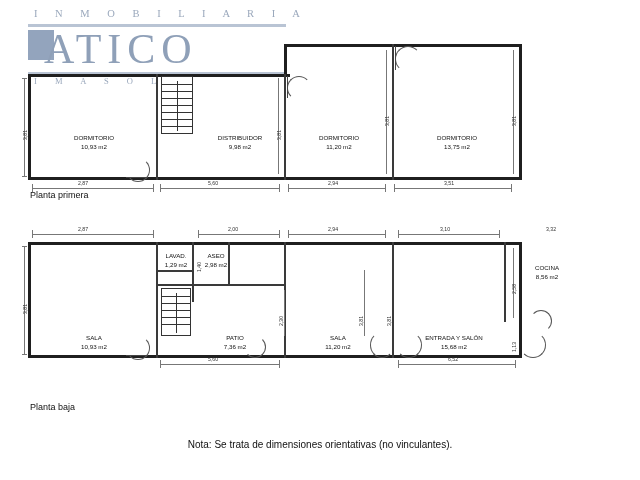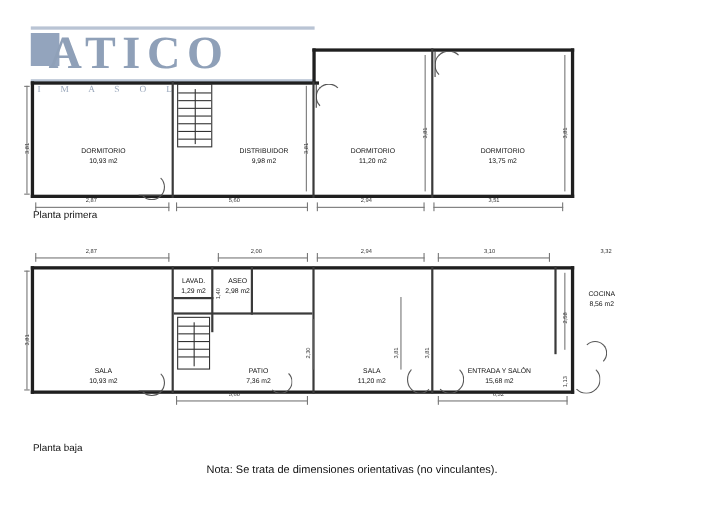--- a/index.html
+++ b/index.html
@@ -45,21 +45,21 @@
     left: 0px; top: 18px;
     width: 258px; height: 3px;
     background: #b9c4d4;
   }
   .logo-main {
     position: absolute;
     left: 16px; top: 20px;
     font-size: 42px;
     letter-spacing: 6px;
     font-family: "Liberation Serif", serif;
-    font-weight: bold;
+    font-weight: normal;
     color: #8fa0b8;
     line-height: 46px;
     white-space: nowrap;
   }
   .logo-block {
     position: absolute;
     left: 0px; top: 24px;
     width: 26px; height: 30px;
     background: #93a4bd;
   }
@@ -164,20 +164,21 @@
     width: 100%;
   }
 </style>
 </head>
 <body>
 
 <div class="page">
 
   <div class="logo">
     <div class="logo-bar-top"></div>
+    <div class="logo-top">I N M O B I L I A R I A</div>
     <div class="logo-block"></div>
     <div class="logo-main">ATICO</div>
     <div class="logo-bar-bot"></div>
     <div class="logo-bottom">I M A S O L</div>
   </div>
 
   <div class="plan" style="left:22px; top:30px; width:500px; height:150px;">
 
     <div class="wall" style="left:6px; top:44px; width:262px; height:3px;"></div>
     <div class="wall" style="left:262px; top:14px; width:238px; height:3px;"></div>
@@ -375,14 +376,14 @@
     <div class="dim" style="left:186px; top:128px;">5,60</div>
 
     <div class="dimline h" style="left:376px; top:136px; width:118px;"></div>
     <div class="tick" style="left:376px; top:132px; width:1px; height:8px;"></div>
     <div class="tick" style="left:493px; top:132px; width:1px; height:8px;"></div>
     <div class="dim" style="left:426px; top:128px;">6,52</div>
   </div>
 
   <div class="caption" style="left:30px; top:402px;">Planta baja</div>
 
-  <div class="note" style="left:0; top:422px;">Nota: Se trata de dimensiones orientativas (no vinculantes).</div>
+  <div class="note" style="left:0; top:439px;">Nota: Se trata de dimensiones orientativas (no vinculantes).</div>
 </div>
 
 </body></html>

